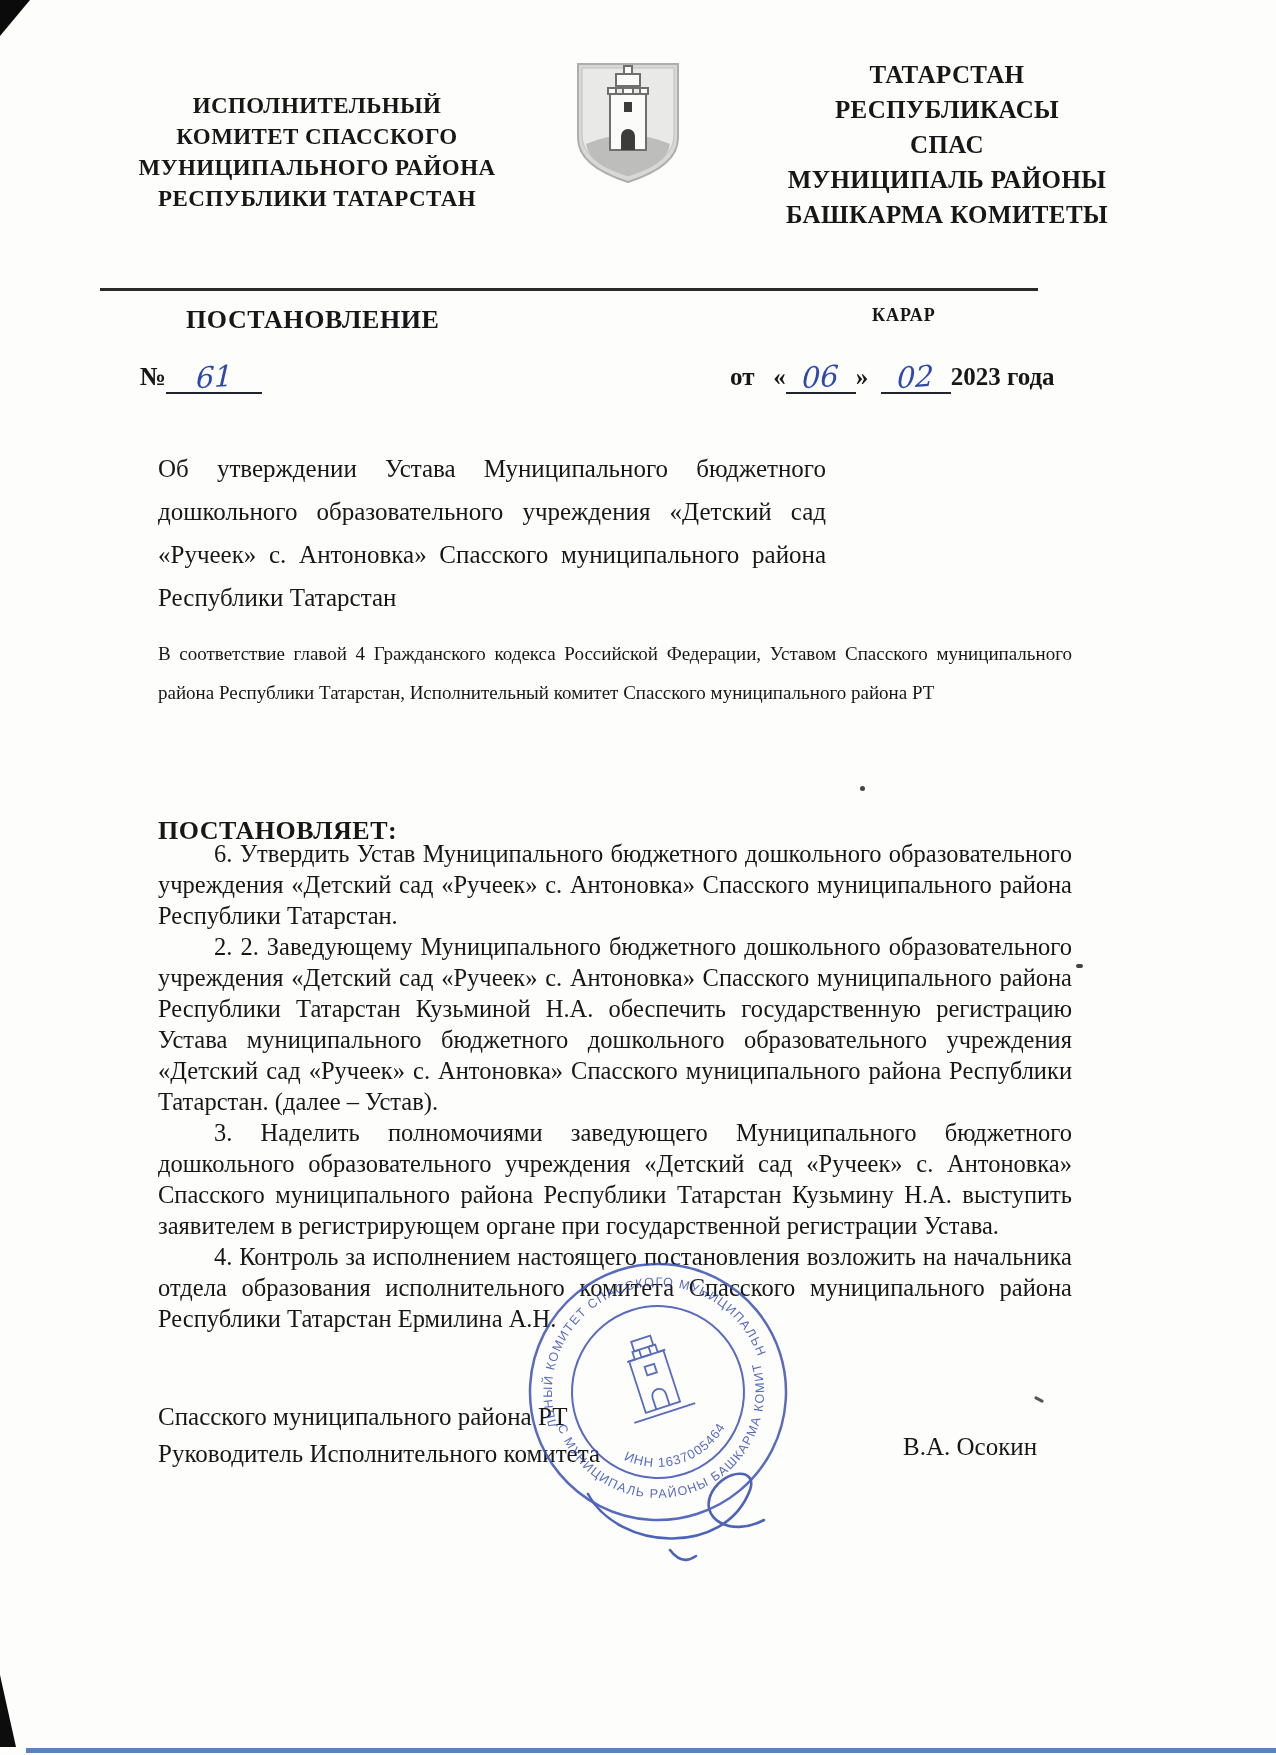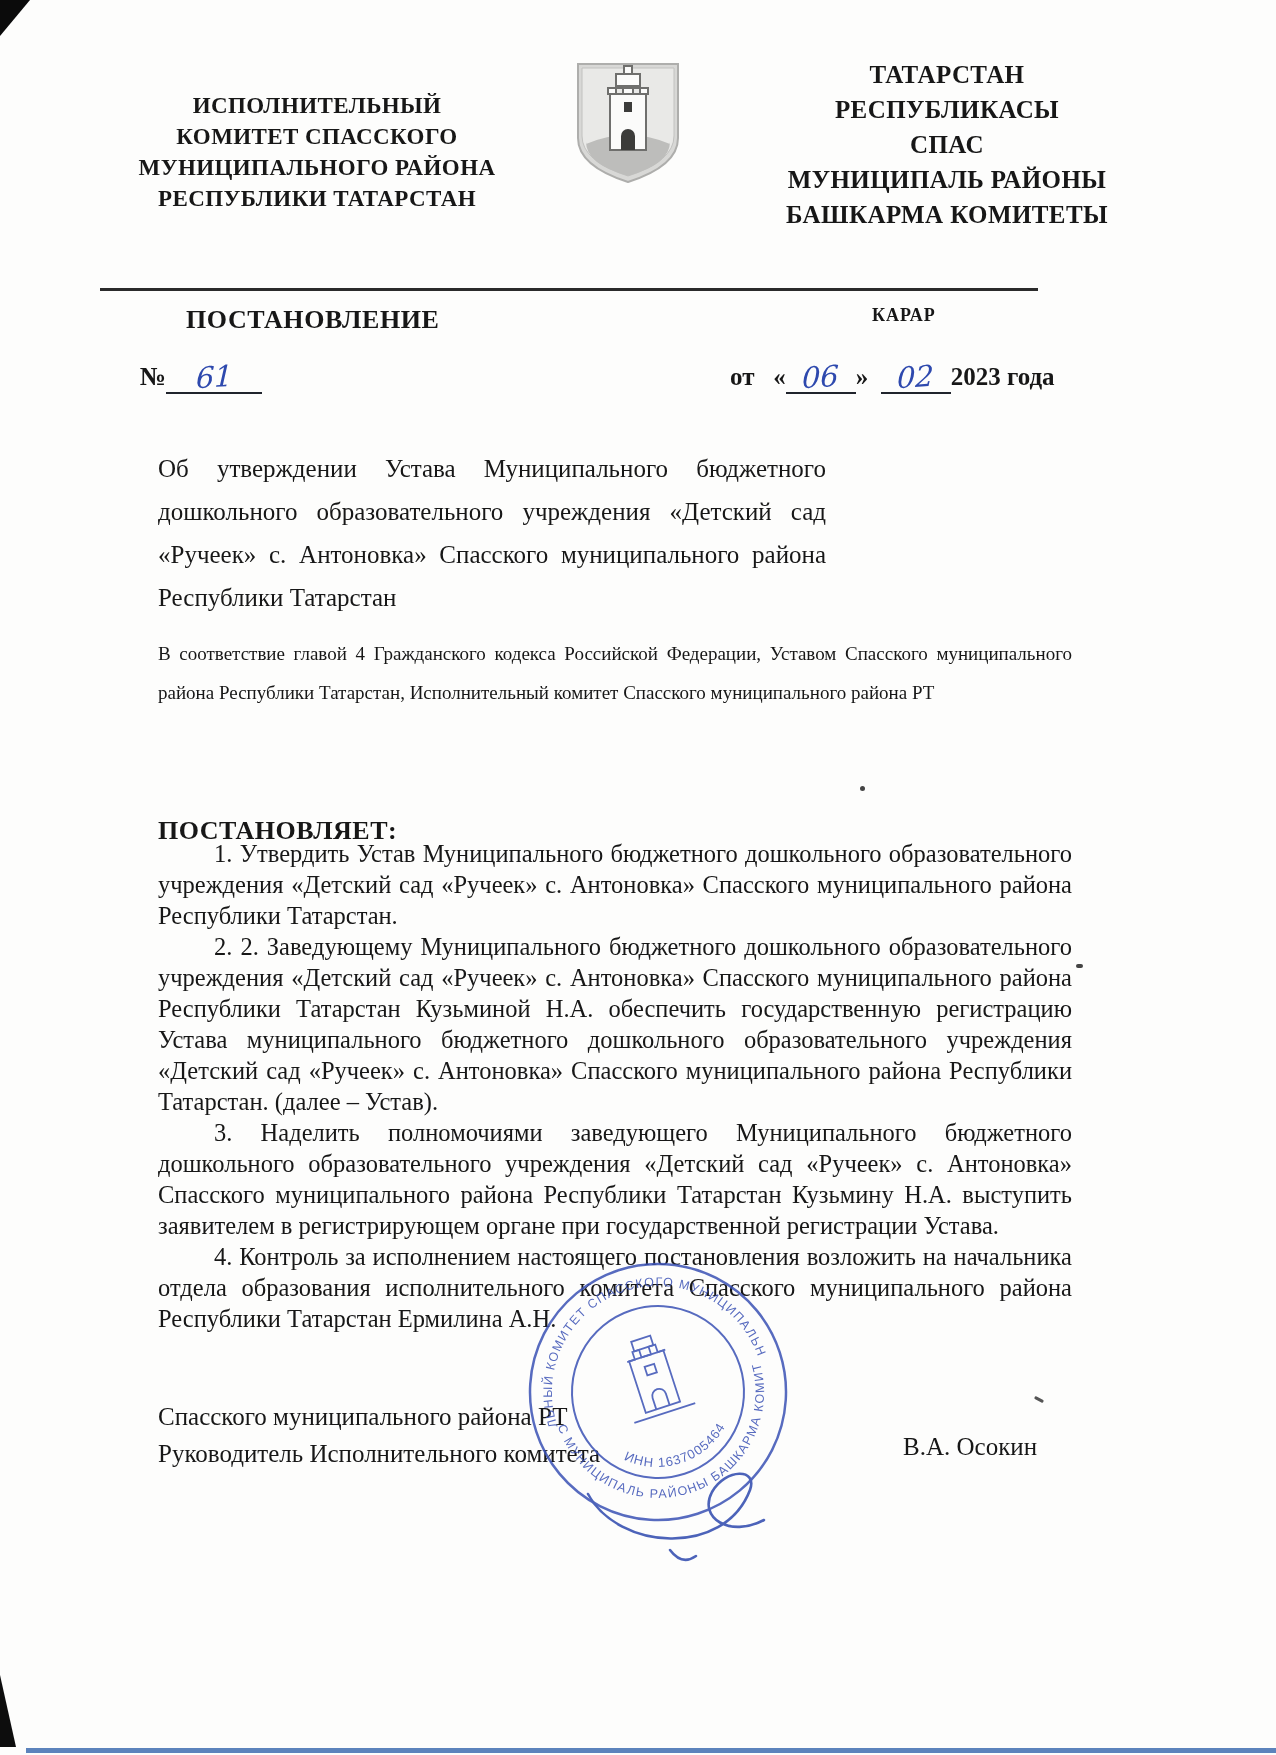--- a/index.html
+++ b/index.html
@@ -115,21 +115,21 @@
     <span class="blank dt"><span class="hand">02</span></span><span>2023 года</span>
   </div>
 
   <div class="subject">Об утверждении Устава Муниципального бюджетного дошкольного образовательного учреждения «Детский сад «Ручеек» с. Антоновка» Спасского муниципального района Республики Татарстан</div>
 
   <div class="intro">В соответствие главой 4 Гражданского кодекса Российской Федерации, Уставом Спасского муниципального района Республики Татарстан, Исполнительный комитет Спасского муниципального района РТ</div>
 
   <div class="resolves">ПОСТАНОВЛЯЕТ:</div>
 
   <div class="items">
-    <p>1. Утвердить Устав Муниципального бюджетного дошкольного образовательного учреждения «Детский сад «Ручеек» с. Антоновка» Спасского муниципального района Республики Татарстан.</p>
+    <p>6. Утвердить Устав Муниципального бюджетного дошкольного образовательного учреждения «Детский сад «Ручеек» с. Антоновка» Спасского муниципального района Республики Татарстан.</p>
     <p>2. 2. Заведующему Муниципального бюджетного дошкольного образовательного учреждения «Детский сад «Ручеек» с. Антоновка» Спасского муниципального района Республики Татарстан Кузьминой Н.А. обеспечить государственную регистрацию Устава муниципального бюджетного дошкольного образовательного учреждения «Детский сад «Ручеек» с. Антоновка» Спасского муниципального района Республики Татарстан. (далее – Устав).</p>
     <p>3. Наделить полномочиями заведующего Муниципального бюджетного дошкольного образовательного учреждения «Детский сад «Ручеек» с. Антоновка» Спасского муниципального района Республики Татарстан Кузьмину Н.А. выступить заявителем в регистрирующем органе при государственной регистрации Устава.</p>
     <p>4. Контроль за исполнением настоящего постановления возложить на начальника отдела образования исполнительного комитета Спасского муниципального района Республики Татарстан  Ермилина А.Н.</p>
   </div>
 
   <div class="sig">
     <div>Спасского муниципального района РТ</div>
     <div>Руководитель Исполнительного комитета</div>
   </div>
   <div class="sig-name">В.А. Осокин</div>

